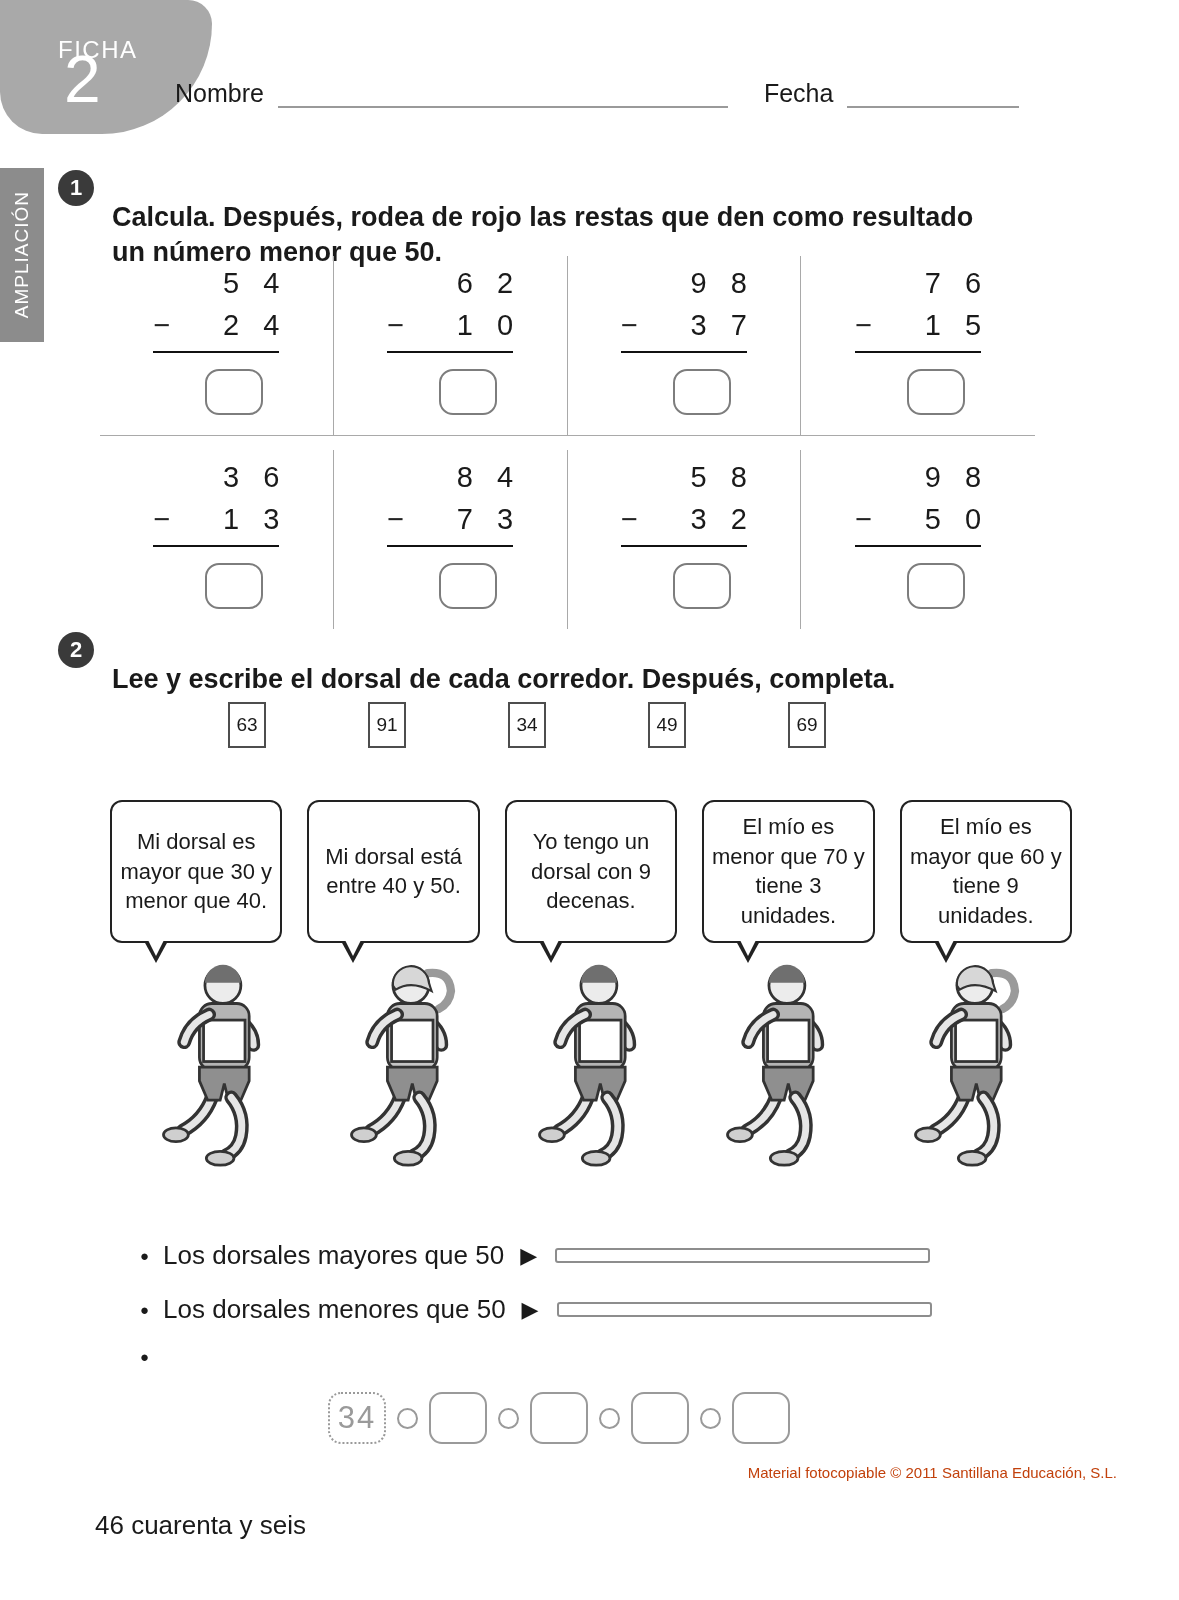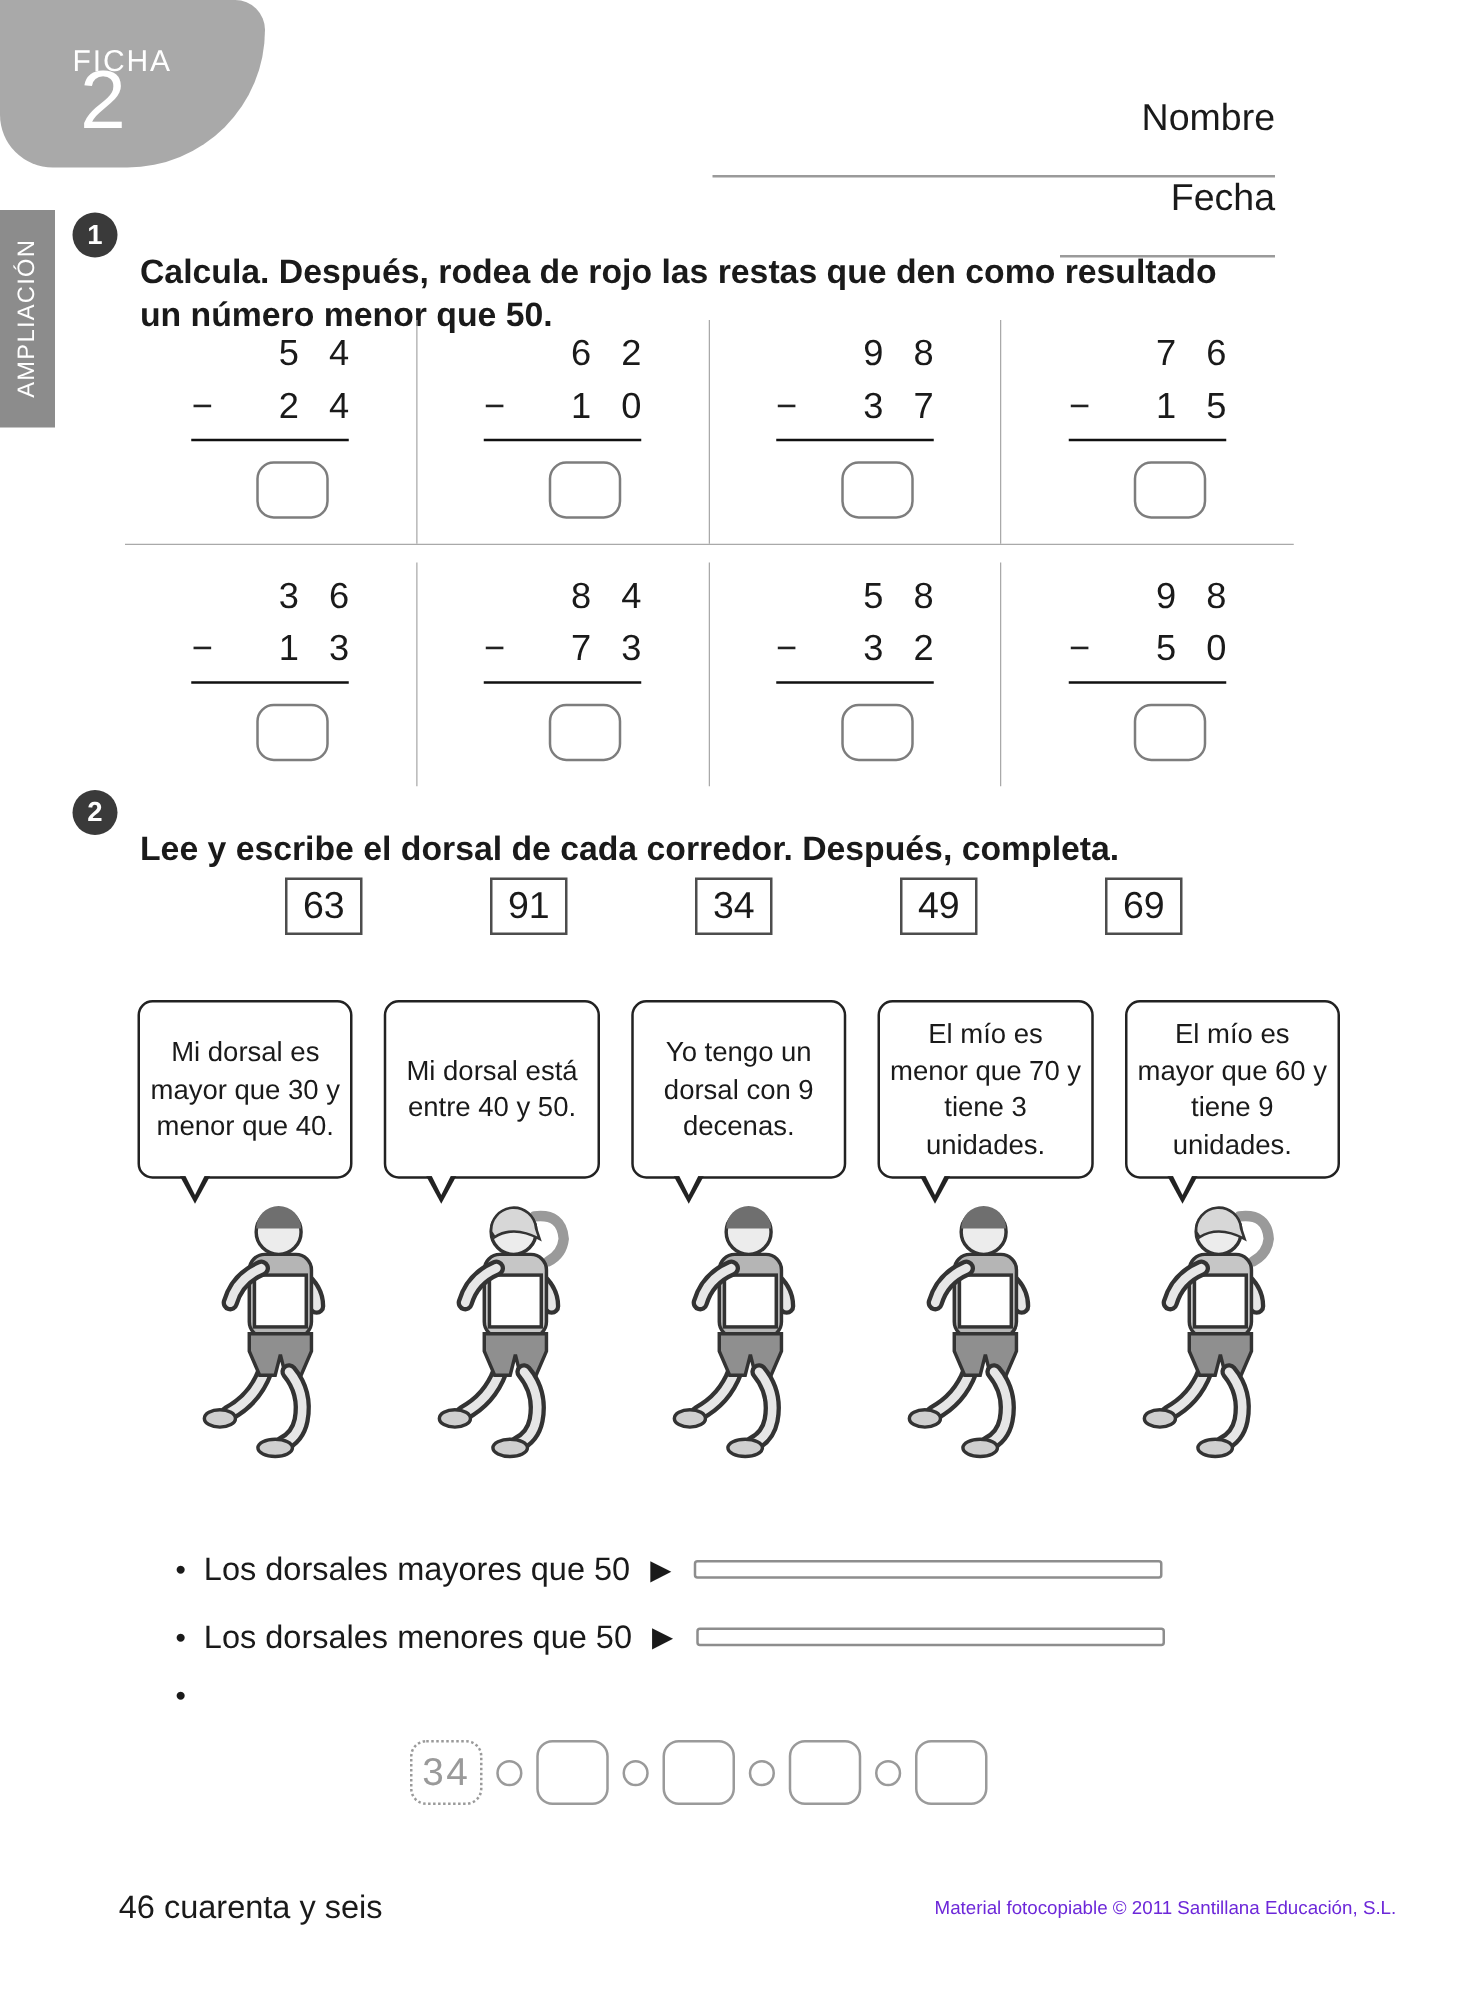--- a/index.html
+++ b/index.html
@@ -12,21 +12,21 @@
 
   
   .ficha-blob {
     position:absolute; left:0; top:0; width:212px; height:134px;
     background:#a9a9a9; border-radius:0 26px 120px 46px;
   }
   .ficha-label { position:absolute; left:58px; top:36px; color:#fff; font-size:24px; letter-spacing:1.5px; }
   .ficha-number { position:absolute; left:64px; top:46px; color:#fff; font-size:66px; line-height:1; }
   .name-row {
     position:absolute; left:175px; top:78px; width:845px;
-    display:flex; align-items:flex-end; font-size:30px;flex-direction:column;
+    display:flex; align-items:flex-end; font-size:25px;
   }
   .write-line { border-bottom:2px solid #9a9a9a; height:30px; }
   .line-nombre { width:450px; margin-left:14px; }
   .line-fecha  { width:172px; margin-left:14px; }
   .fecha-label { margin-left:36px; }
 
   
   .side-tab {
     position:absolute; left:0; top:168px; width:44px; height:174px;
     background:#8c8c8c; display:flex; align-items:center; justify-content:center;
@@ -64,22 +64,22 @@
   .minus { color:#222; }
   .prob-rule { width:126px; border-top:2.5px solid #111; margin-top:5px; }
   .answer-box {
     width:58px; height:46px; border:2.5px solid #7d7d7d; border-radius:14px;
     margin:16px 16px 0 auto; background:#fff;
   }
 
   
   .dorsal-row { position:absolute; left:228px; top:702px; display:flex; gap:102px; }
   .dorsal-box {
-    width:62px; height:46px; border:2.5px solid #4d4d4d;
-    display:flex; align-items:center; justify-content:center; font-size:30px;
+    width:38px; height:46px; border:2.5px solid #4d4d4d;
+    display:flex; align-items:center; justify-content:center; font-size:19px;
   }
 
   
   .bubble-row { position:absolute; left:110px; top:800px; width:962px; display:flex; gap:25px; }
   .bubble {
     position:relative; flex:1 1 0; min-height:114px; background:#fff;
     border:2.5px solid #222; border-radius:12px; padding:10px 5px;
     font-size:22px; line-height:1.35; text-align:center;
     display:flex; align-items:center; justify-content:center;
   }
@@ -116,21 +116,21 @@
     background:#fff;
   }
   .order-box.example {
     border-style:dotted; color:#9a9a9a; font-size:31px;
     display:flex; align-items:center; justify-content:center; letter-spacing:2px;
   }
   .order-circle { width:21px; height:21px; border:2px solid #9a9a9a; border-radius:50%; }
 
   
   .footer-page { position:absolute; left:95px; top:1510px; font-size:26px; }
-  .footer-copy { position:absolute; right:62px; top:1518px; font-size:15px; color:#6d28d9; }
+  .footer-copy { position:absolute; right:62px; top:1464px; font-size:15px; color:#c2410c; }
 </style>
 </head>
 <body>
 
 <svg width="0" height="0" style="position:absolute">
   <defs>
     <symbol id="runner-boy" viewBox="0 0 110 170">
       <path class="limb-o" d="M68 40 Q82 48 82 60"></path>
         <path class="limb-i" d="M68 40 Q82 48 82 60"></path>
       <path class="limb-o" d="M52 98 Q46 114 31 122"></path>

